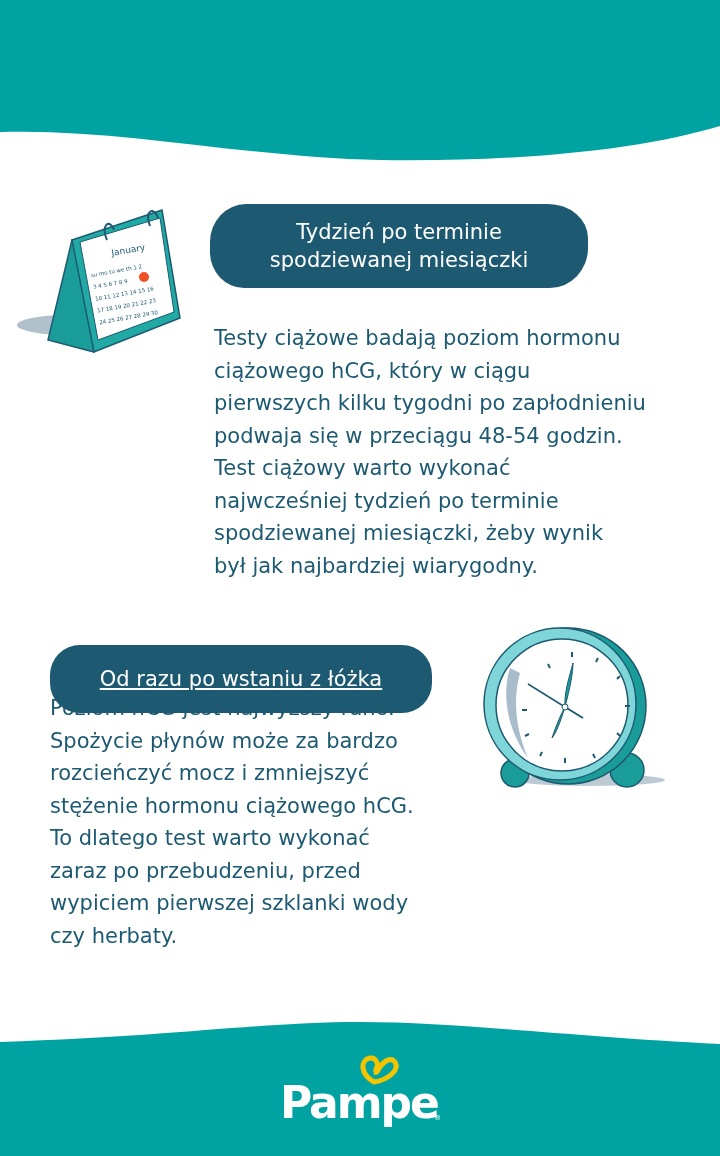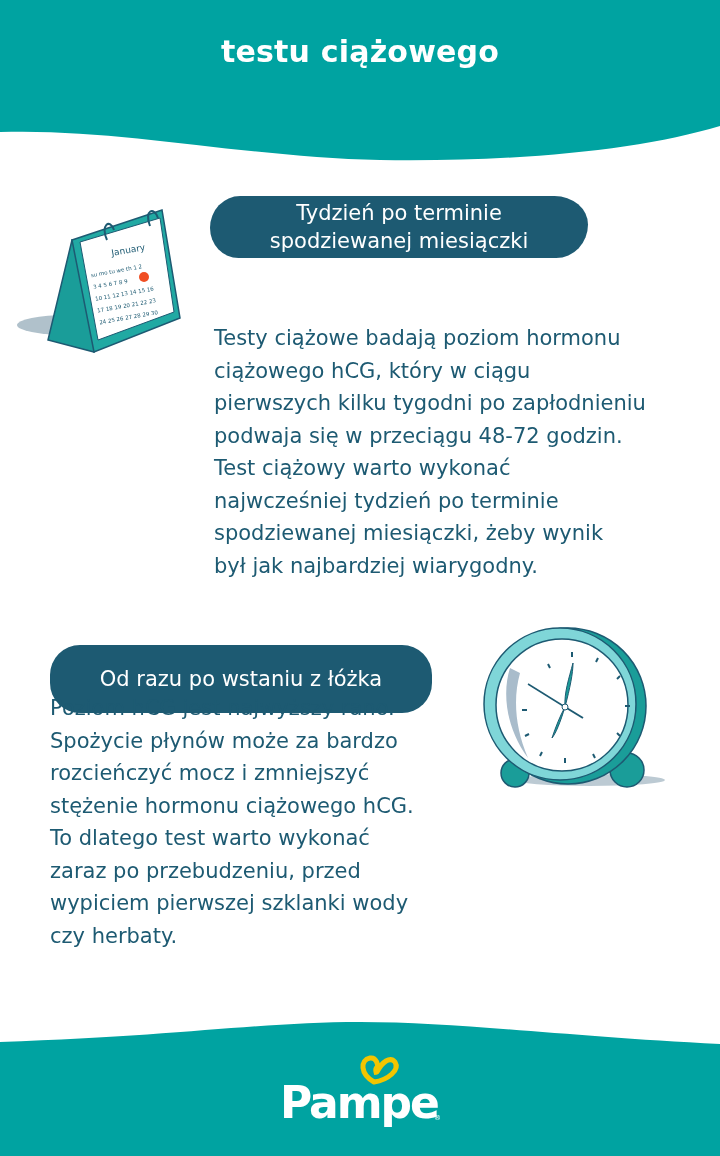--- a/index.html
+++ b/index.html
@@ -15,22 +15,22 @@
   }
   .title .light { font-weight: normal; display: block; }
   .title .bold { font-weight: bold; display: block; }
 
   .pill {
     position: absolute; background: #1d5a72; color: #ffffff;
     display: flex; align-items: center; justify-content: center; text-align: center;
     font-size: 21px; line-height: 28px;
     border-radius: 36px 40px 38px 34px / 38px 34px 40px 36px;
   }
-  .pill-1 { left: 210px; top: 196px; width: 378px; height: 62px; }
-  .pill-2 { left: 50px; top: 645px; width: 382px; height: 68px; border-radius: 30px; }
+  .pill-1 { left: 210px; top: 204px; width: 378px; height: 84px; }
+  .pill-2 { left: 50px; top: 645px; width: 382px; height: 68px; border-radius: 30px; text-decoration: underline; }
 
   .body-text {
     position: absolute; color: #1d5a72; font-size: 21px; line-height: 32.5px;
     white-space: pre-line;
   }
   .body-1 { left: 214px; top: 322px; width: 470px; }
   .body-2 { left: 50px; top: 692px; width: 430px; }
 
   .calendar { position: absolute; left: 12px; top: 200px; width: 180px; height: 160px; }
   .clock { position: absolute; left: 480px; top: 618px; width: 200px; height: 175px; }
@@ -38,21 +38,20 @@
   .footer-wave { position: absolute; left: 0; top: 1020px; width: 720px; height: 136px; }
   .logo { position: absolute; left: 278px; top: 1052px; width: 162px; height: 80px; }
 </style>
 </head>
 <body>
 
 <svg class="header-wave" viewBox="0 0 720 170" preserveAspectRatio="none">
   <path d="M0,0 L720,0 L720,126 C640,150 520,162 380,160 C250,158 120,128 0,132 Z" fill="#00a3a1"></path>
 </svg>
 <div class="title">
-  <span class="bold">testu ciążowego</span>
 </div>
 
 <svg class="calendar" viewBox="0 0 180 160">
   <ellipse cx="55" cy="125" rx="50" ry="10" fill="#8fa6b5" opacity="0.7"></ellipse>
   <path d="M60,40 L36,140 L82,152 L92,50 Z" fill="#1a9d99" stroke="#1d5a72" stroke-width="1.5"></path>
   <path d="M60,40 L150,10 L168,118 L82,152 Z" fill="#21a9a3" stroke="#1d5a72" stroke-width="1.5"></path>
   <path d="M68,42 L148,18 L162,112 L86,140 Z" fill="#ffffff" stroke="#1d5a72" stroke-width="1"></path>
   <path d="M95,40 C88,25 98,18 102,30" fill="none" stroke="#1d5a72" stroke-width="2"></path>
   <path d="M138,26 C132,10 142,6 146,18" fill="none" stroke="#1d5a72" stroke-width="2"></path>
   <text x="100" y="56" font-size="9" fill="#1d5a72" font-family="DejaVu Sans, sans-serif" transform="rotate(-10 100 56)">January</text>
@@ -66,21 +65,21 @@
   <circle cx="132" cy="77" r="5" fill="#f04e23"></circle>
 </svg>
 
 <div class="pill pill-1">
   <span style="white-space: pre-line;">Tydzień po terminie
 spodziewanej miesiączki</span>
 </div>
 <div class="body-text body-1">Testy ciążowe badają poziom hormonu
 ciążowego hCG, który w ciągu
 pierwszych kilku tygodni po zapłodnieniu
-podwaja się w przeciągu 48-72 godzin.
+podwaja się w przeciągu 48-54 godzin.
 Test ciążowy warto wykonać
 najwcześniej tydzień po terminie
 spodziewanej miesiączki, żeby wynik
 był jak najbardziej wiarygodny.</div>
 
 <div class="pill pill-2">
   <span>Od razu po wstaniu z łóżka</span>
 </div>
 <svg class="clock" viewBox="0 0 200 175">
   <ellipse cx="110" cy="162" rx="75" ry="6" fill="#8fa6b5" opacity="0.6"></ellipse>

